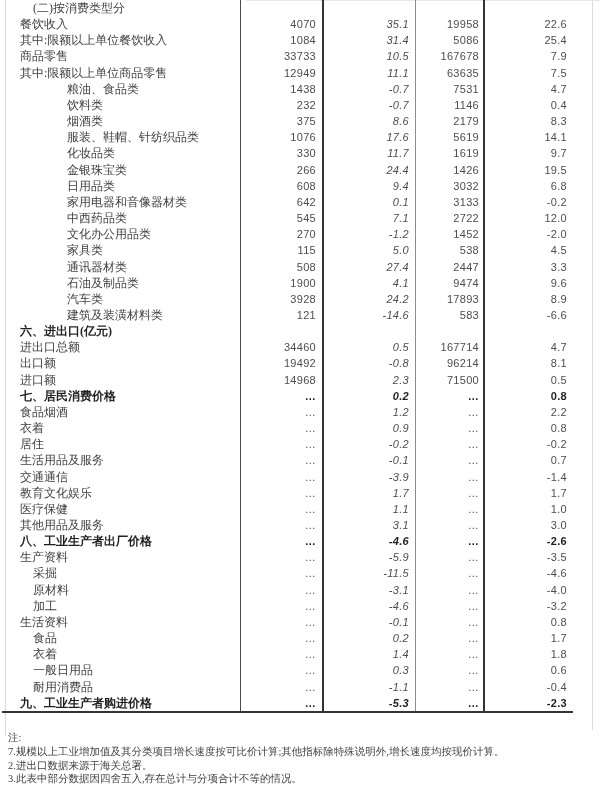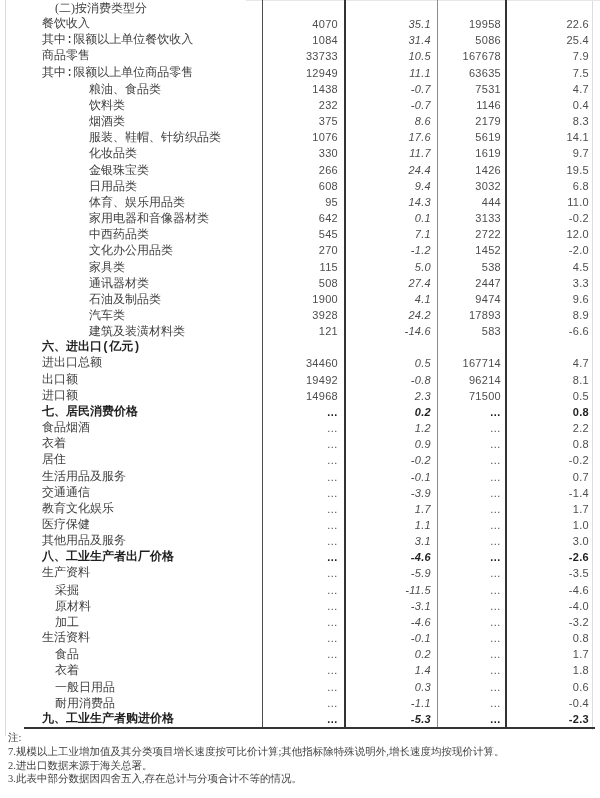--- a/index.html
+++ b/index.html
@@ -5,39 +5,39 @@
   * { margin: 0; padding: 0; box-sizing: border-box; }
   html, body { width: 600px; height: 798px; background: #ffffff; overflow: hidden; }
   body { font-family: "Liberation Serif", "DejaVu Serif", serif; position: relative; }
 
   .page-edge { position: absolute; width: 1px; background: #dcdcdc; top: 0; }
   .edge-left  { left: 5px;  height: 736px; }
   .edge-right { left: 592px; height: 730px; }
   .top-artifact { position: absolute; top: 0; left: 246px; width: 354px; height: 1px; background: #e7e7e7; }
 
   .indicator-table {
-    position: absolute; top: 0; left: 24px; width: 571px;
+    position: absolute; top: 0; left: 2px; width: 571px;
     border-bottom: 2px solid #343434;
   }
   .row { display: flex; height: 16.17px; line-height: 16.17px; }
   .cell { height: 100%; overflow: hidden; white-space: nowrap; }
   .label {
     width: 239px; border-right: 1px solid #4c4c4c;
     font-size: 12px; color: #3f3f3f;
   }
   .v {
     font-family: "Liberation Sans", "DejaVu Sans", sans-serif;
     font-size: 11px; color: #4d4d4d; text-align: right; letter-spacing: 0.3px;
   }
   .v1 { width: 83px; border-right: 2px solid #333333; padding-right: 6px; }
   .v2 { width: 92px; border-right: 1px solid #8c8c8c; padding-right: 6px; font-style: italic; }
   .v3 { width: 69px; border-right: 2px solid #333333; padding-right: 4px; }
   .v4 { width: 88px; padding-right: 6px; }
 
-  .indent-0 .label { padding-left: 18px; font-family: Liberation Mono, monospace; }
+  .indent-0 .label { padding-left: 18px; }
   .indent-1 .label { padding-left: 31px; }
   .indent-2 .label { padding-left: 65px; }
 
   .bold .label { font-weight: bold; color: #1f1f1f; }
   .bold .v { font-weight: bold; color: #1f1f1f; }
 
   .notes {
     position: absolute; top: 731px; left: 8px; width: 584px;
     font-size: 10.5px; color: #3f3f3f; line-height: 13.8px;
   }
@@ -129,27 +129,20 @@
       <div class="cell v v4">19.5</div>
     </div>
     <div class="row indent-2">
       <div class="cell label">日用品类</div>
       <div class="cell v v1">608</div>
       <div class="cell v v2">9.4</div>
       <div class="cell v v3">3032</div>
       <div class="cell v v4">6.8</div>
     </div>
     <div class="row indent-2">
-      <div class="cell label">体育、娱乐用品类</div>
-      <div class="cell v v1">95</div>
-      <div class="cell v v2">14.3</div>
-      <div class="cell v v3">444</div>
-      <div class="cell v v4">11.0</div>
-    </div>
-    <div class="row indent-2">
       <div class="cell label">家用电器和音像器材类</div>
       <div class="cell v v1">642</div>
       <div class="cell v v2">0.1</div>
       <div class="cell v v3">3133</div>
       <div class="cell v v4">-0.2</div>
     </div>
     <div class="row indent-2">
       <div class="cell label">中西药品类</div>
       <div class="cell v v1">545</div>
       <div class="cell v v2">7.1</div>

